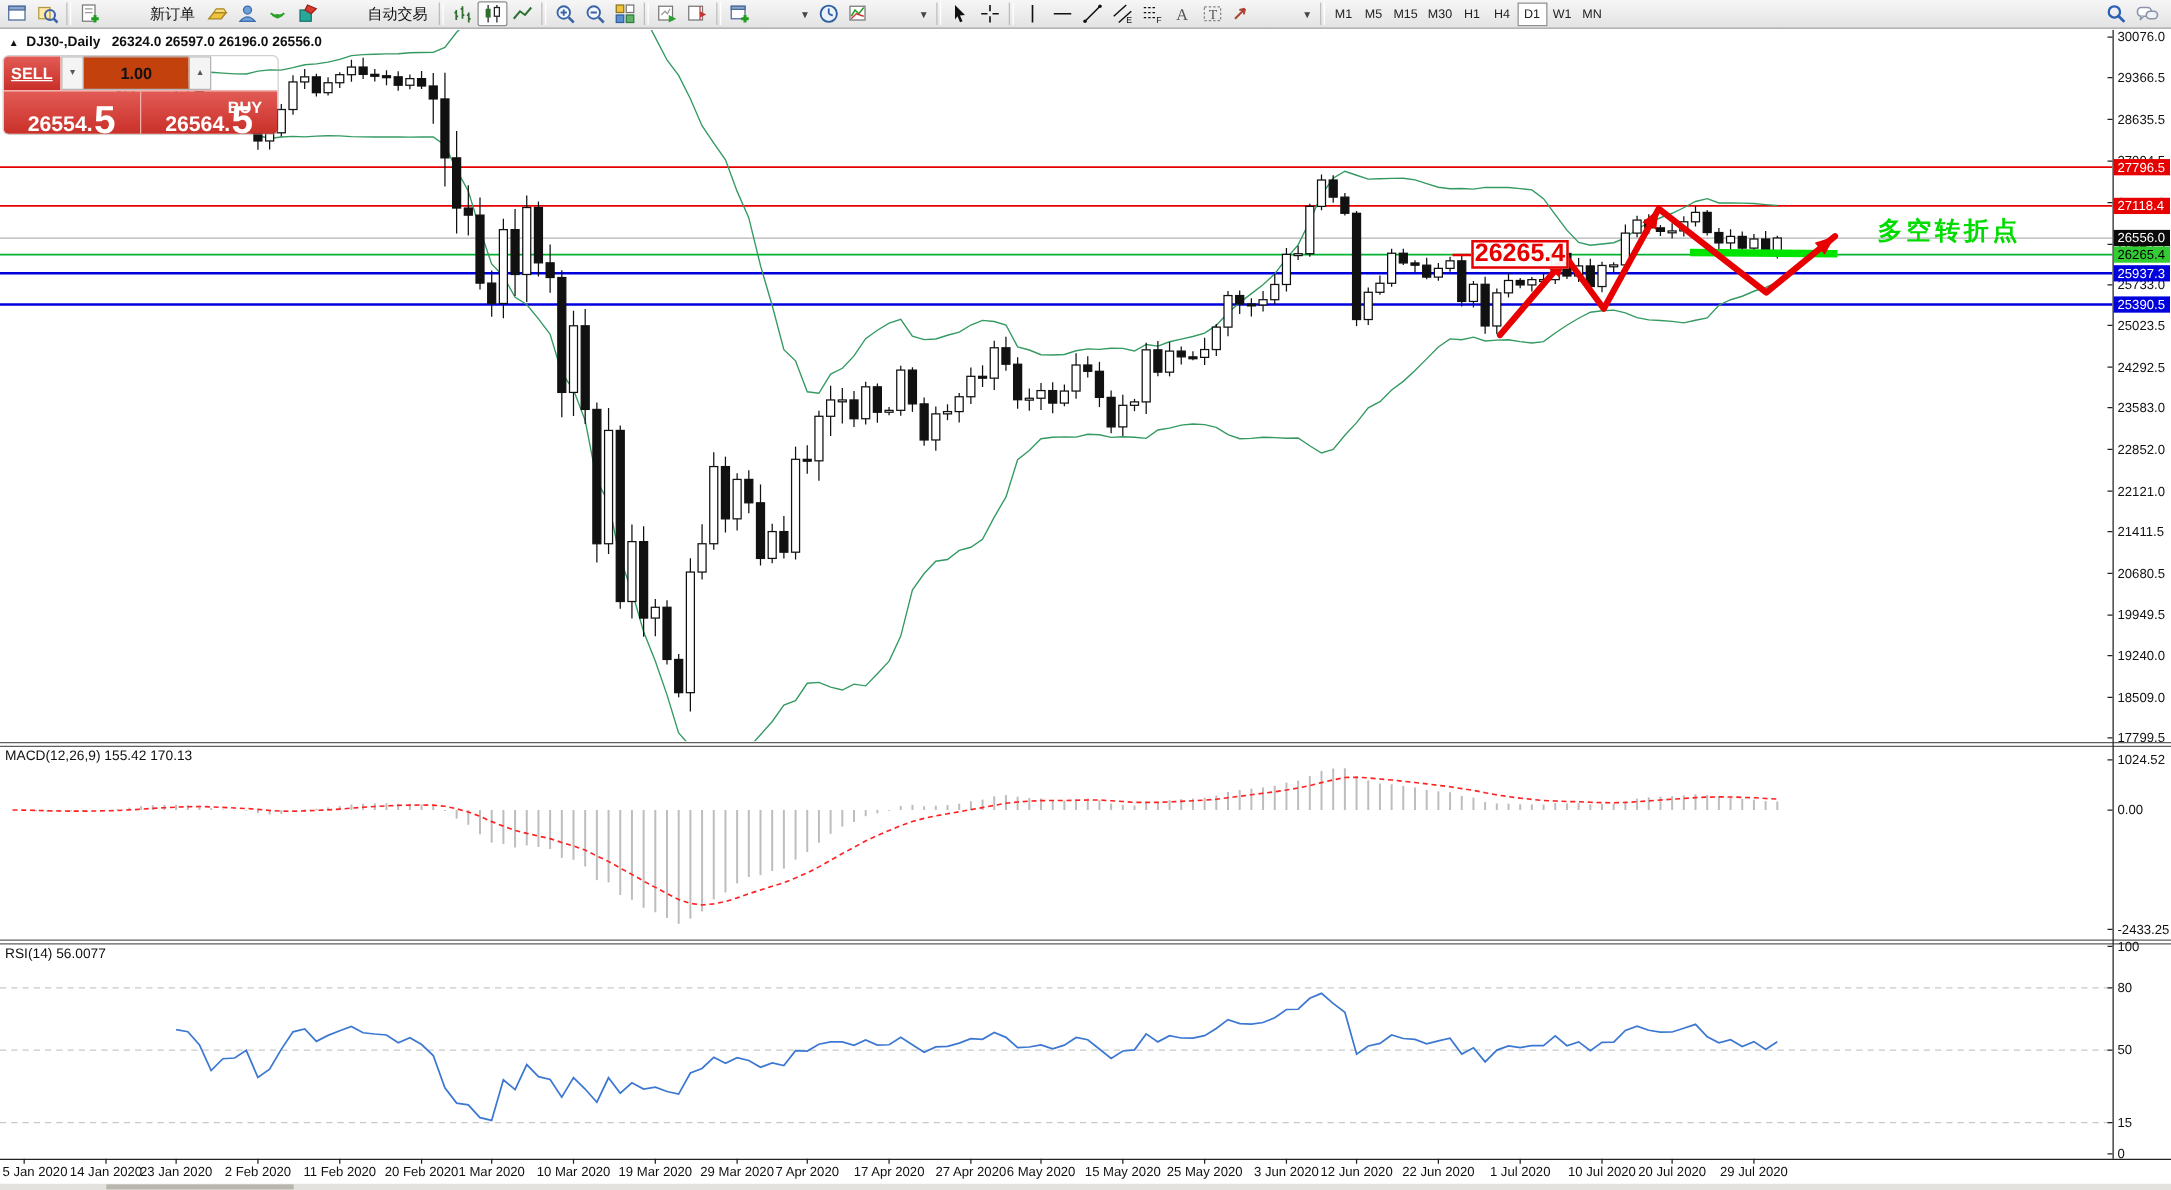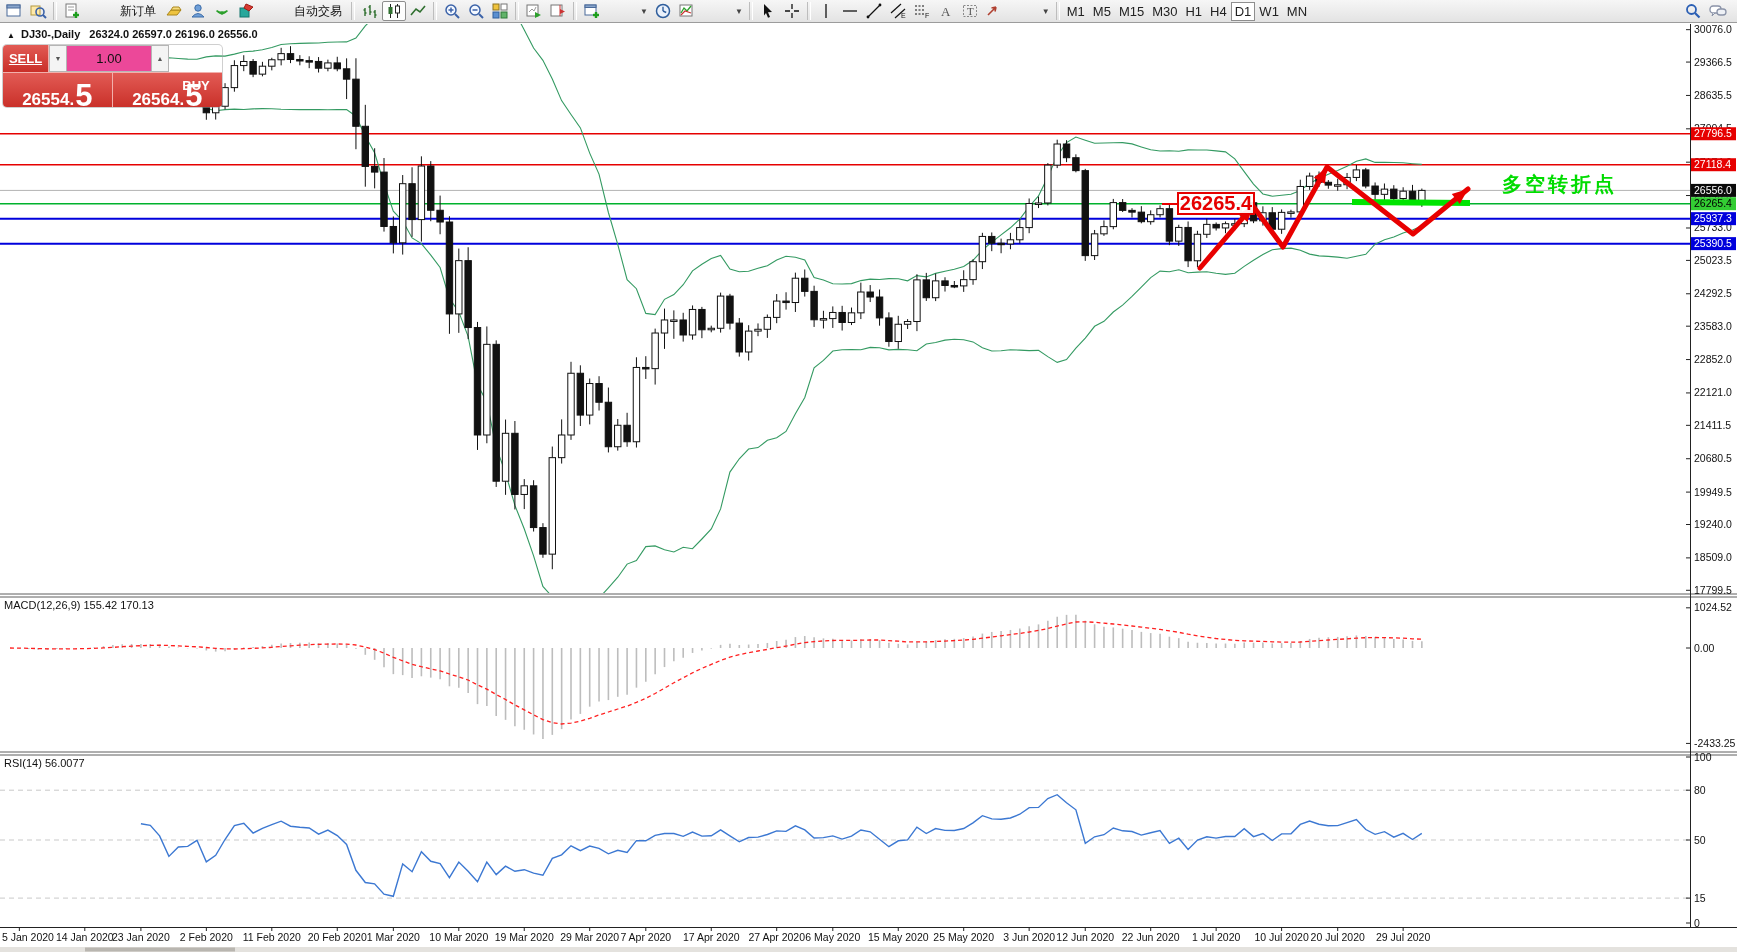--- a/index.html
+++ b/index.html
@@ -9,43 +9,43 @@
   #toolbar{position:absolute;left:0;top:0;width:1737px;height:23px;
     background:linear-gradient(#f6f6f6,#e3e3e3);border-bottom:1px solid #9c9c9c;
     display:flex;align-items:center;padding-left:2px;box-sizing:border-box;z-index:40;}
   .tbtn{height:20px;min-width:22px;display:flex;align-items:center;justify-content:center;
     border:1px solid transparent;border-radius:2px;padding:0 2px;box-sizing:border-box;color:#222;gap:38px;}
   .tbtn.pressed{background:#fdfdfd;border:1px solid #8e8e8e;}
   .tbtn svg{display:block;}
   .tlabel{font-size:12px;color:#111;margin:0 3px 0 1px;white-space:nowrap;}
   .tsep{width:2px;height:18px;border-left:1px solid #bdbdbd;border-right:1px solid #fff;margin:0 3px;}
   .tdrop{font-size:8px;color:#444;margin-left:1px;}
-  .tfbtn{height:19px;min-width:24px;font-size:13px;color:#222;display:flex;align-items:center;
+  .tfbtn{height:19px;min-width:24px;font-size:10px;color:#222;display:flex;align-items:center;
     justify-content:center;border:1px solid transparent;padding:0 3px;box-sizing:border-box;}
   .tfbtn.pressed{background:#fff;border:1px solid #8e8e8e;}
   #tb-right{margin-left:auto;display:flex;align-items:center;margin-right:6px;}
   
   #chart-title{position:absolute;left:7px;top:28px;font-size:11px;font-weight:bold;color:#111;z-index:30;}
   #chart-title .tri{font-size:8px;margin-right:3px;}
   #chart-title .ohlc{font-weight:bold;margin-left:6px;}
   #macd-label{position:absolute;left:4px;top:599px;font-size:11px;color:#111;z-index:30;}
   #rsi-label{position:absolute;left:4px;top:757px;font-size:11px;color:#111;z-index:30;}
   
   #ocp{position:absolute;left:3px;top:45px;width:219px;height:62px;z-index:35;
        border-radius:4px;overflow:hidden;box-shadow:0 0 0 1px rgba(160,160,160,.5);}
   #ocp .row1{display:flex;height:27px;}
   .ocp-red{background:linear-gradient(#e25b55,#c92f28);color:#fff;}
   #ocp-sell{width:45px;display:flex;align-items:center;justify-content:center;
     font-size:13px;font-weight:bold;border-right:1px solid #f2b0ac;text-decoration:underline;}
   #ocp-buy{width:52px;display:flex;align-items:center;justify-content:center;
     font-size:13px;font-weight:bold;border-left:1px solid #f2b0ac;margin-top:40px;}
   .spin{width:18px;background:#f4f4f4;border:1px solid #b5b5b5;display:flex;align-items:center;
     justify-content:center;font-size:7px;color:#555;box-sizing:border-box;}
-  #ocp-vol{flex:1;border:1px solid #b5b5b5;border-left:none;border-right:none;background:#ec4899;
-    font-size:13px;color:#111;text-align:center;box-sizing:border-box;width:70px;}
+  #ocp-vol{flex:1;border:1px solid #b5b5b5;border-left:none;border-right:none;background:#c2410c;
+    font-size:13px;color:#111;text-align:center;box-sizing:border-box;width:70px;font-weight:bold;}
   #ocp .row2{display:flex;height:35px;border-top:1px solid #f2b0ac;}
   .price-box{width:50%;display:flex;align-items:flex-end;justify-content:center;padding-bottom:0;box-sizing:border-box;}
   .price-box.left{border-right:1px solid #f2b0ac;}
   .pm{font-size:17px;font-weight:bold;line-height:1;}
   .pb{font-size:31px;font-weight:bold;line-height:.82;margin-left:1px;}
   
   #price-note{position:absolute;left:1177px;top:192px;width:78px;height:23px;z-index:32;
     border:2px solid #e60000;background:rgba(255,255,255,.92);color:#e60000;font-size:20px;
     font-weight:bold;display:flex;align-items:center;justify-content:center;box-sizing:border-box;}
   #cn-note{position:absolute;left:1502px;top:171px;z-index:32;color:#00dc00;font-size:20px;

